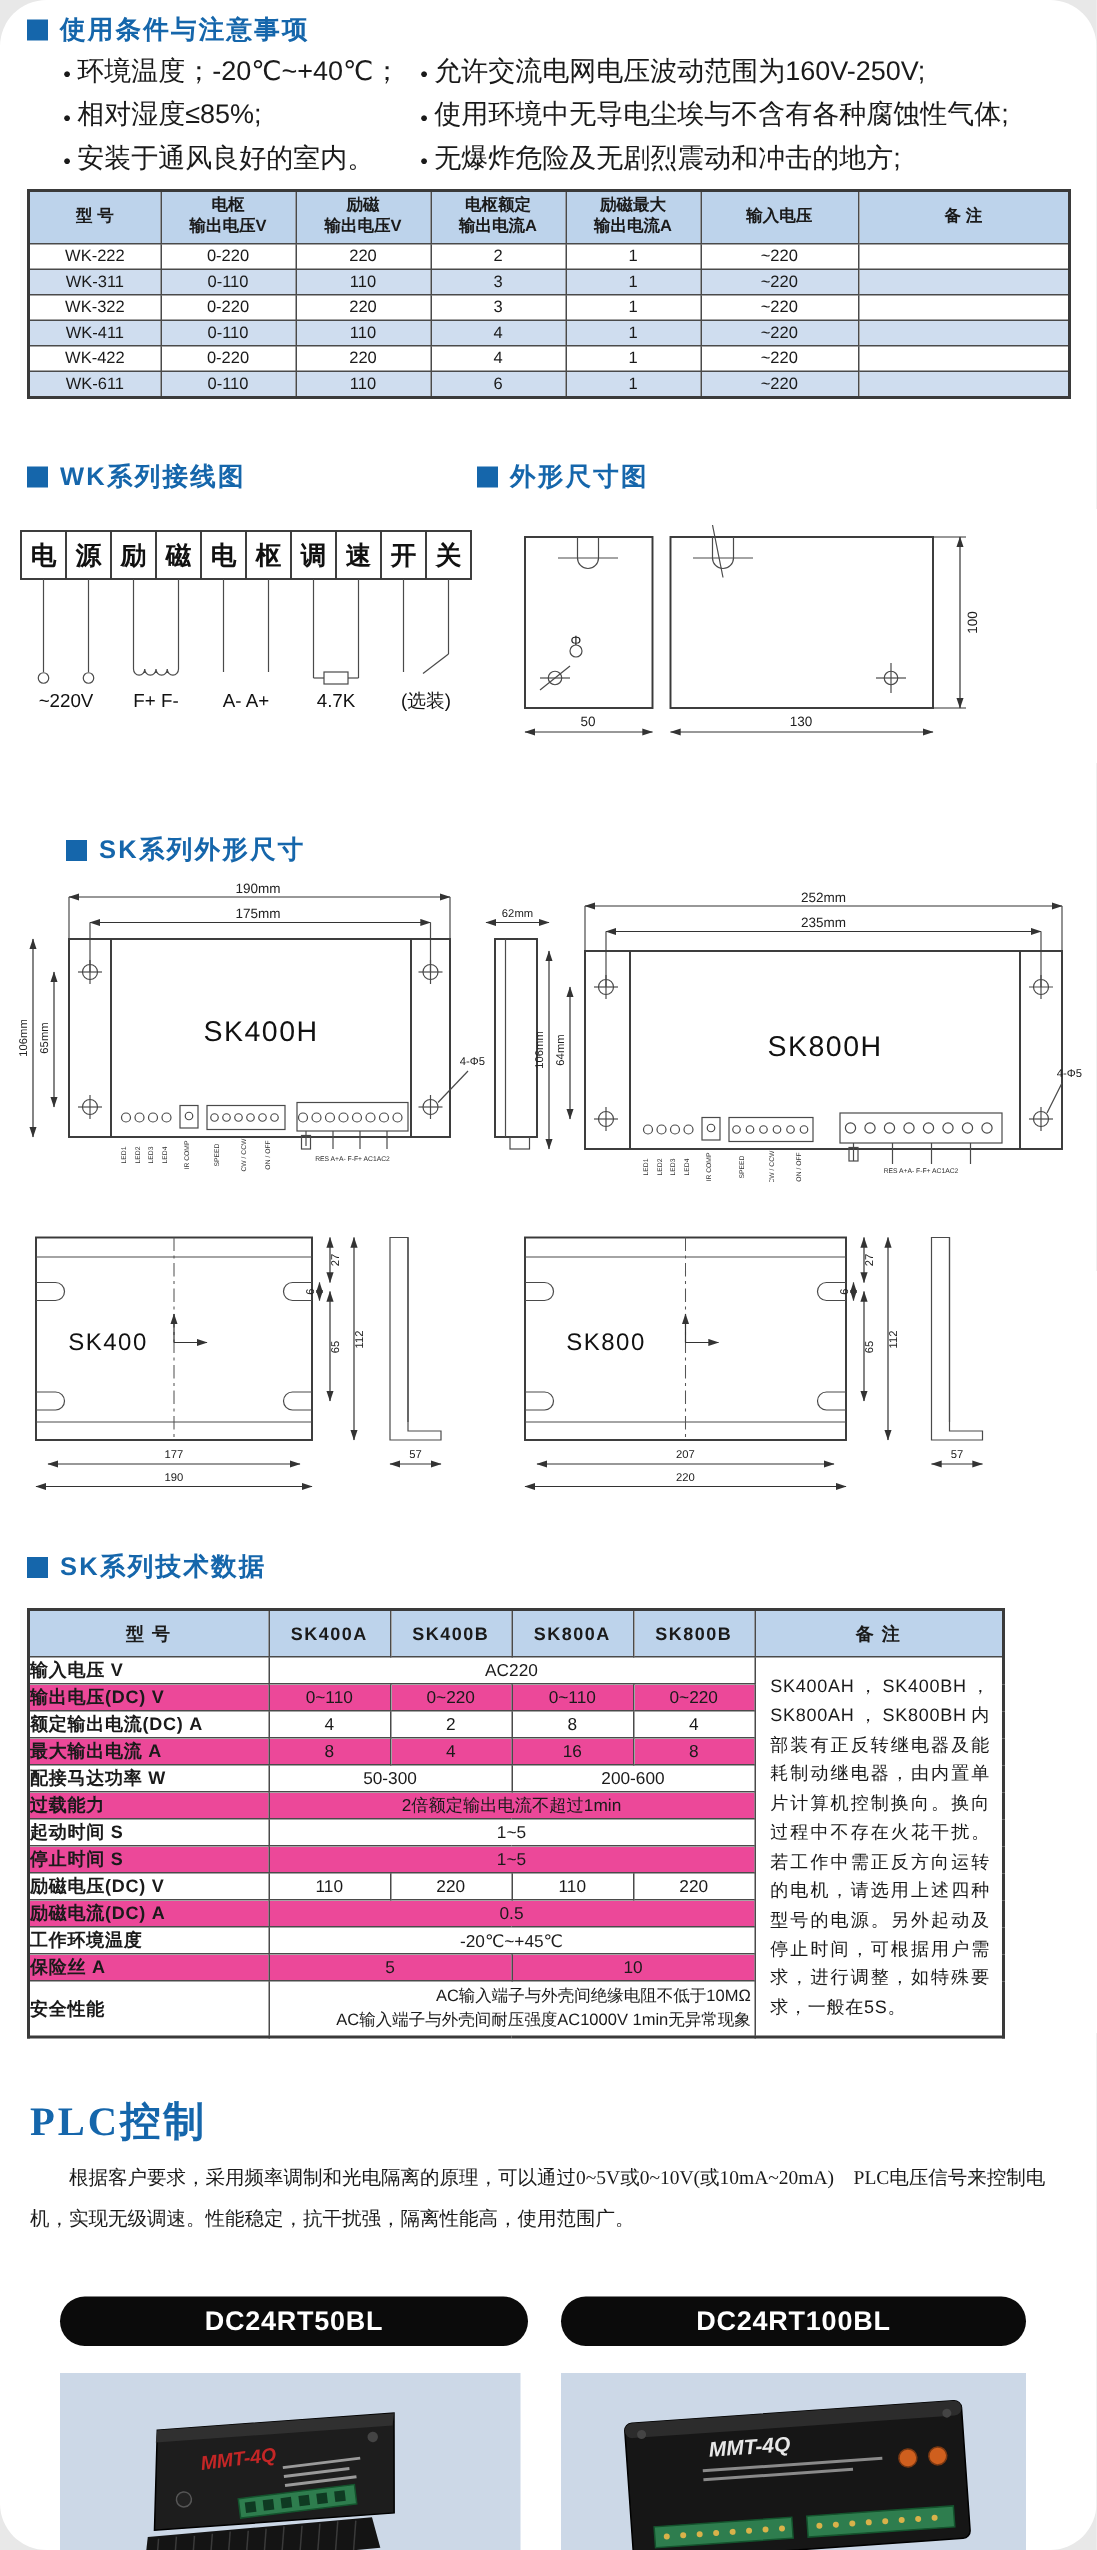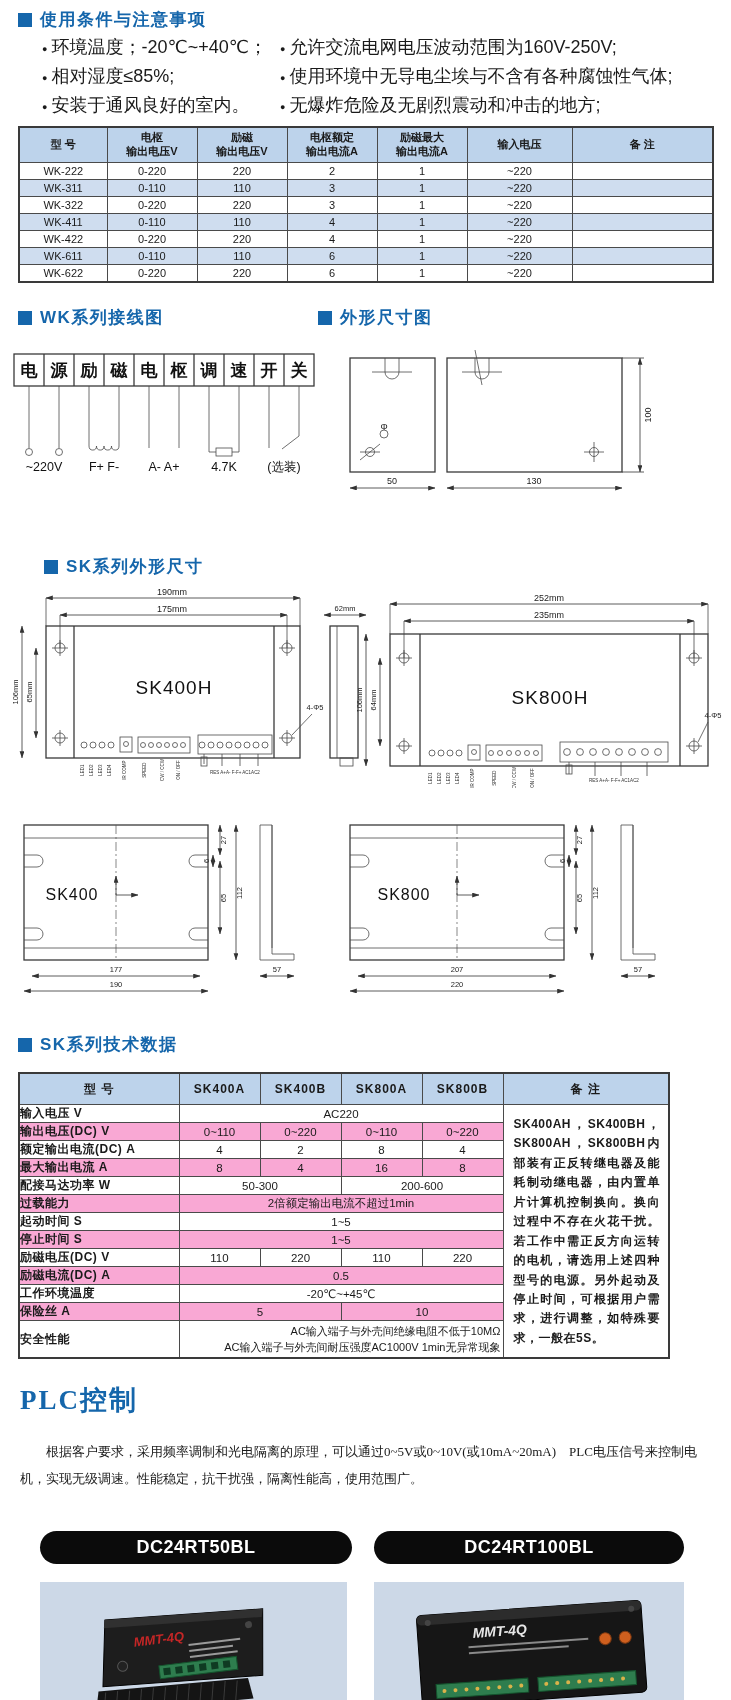--- a/index.html
+++ b/index.html
@@ -1,58 +1,58 @@
 <!DOCTYPE html>
 <html><head>
 <meta charset="utf-8">
 <style>
   html,body{margin:0;padding:0;background:#e8e8e8;}
   .page{
     position:relative;width:731px;height:1700px;margin:0 auto;
     background:#ffffff;overflow:hidden;
-    font-family:"Liberation Sans","DejaVu Sans",sans-serif;color:#1a1a1a;
+    font-family:"Liberation Sans","DejaVu Sans",sans-serif;color:#1a1a1a;border-radius:31px;
   }
   .abs{position:absolute;}
   
   .sec-title{position:absolute;display:flex;align-items:center;gap:8px;}
   .sec-title .sq{width:14px;height:14px;background:#1566ab;display:inline-block;}
   .sec-title .sec-text{color:#1566ab;font-size:17px;font-weight:bold;letter-spacing:1.5px;}
   
   .bullets{position:absolute;font-size:18px;line-height:27px;}
   .bullets .b::before{content:"●";font-size:9px;margin-right:4px;vertical-align:1px;}
   
   table.spec{position:absolute;border-collapse:collapse;table-layout:fixed;background:#fff;}
   table.spec th,table.spec td{border:1px solid #4a4a4a;text-align:center;padding:0 2px;overflow:hidden;}
   table.spec{border:2px solid #3a3a3a;}
   table.wk th{height:34px;background:#bdd3eb;font-size:11px;font-weight:bold;white-space:pre-line;line-height:1.25;}
   table.wk td{height:16px;font-size:11px;}
   table.wk tbody tr:nth-child(even) td{background:#cfddef;}
   table.sk th{height:30px;background:#bdd3eb;font-size:12px;font-weight:bold;letter-spacing:1px;}
   table.sk td{height:17px;font-size:11.5px;}
   table.sk td.lbl{text-align:left;padding-left:0;font-weight:bold;font-size:12px;letter-spacing:0.5px;}
-  table.sk tr.s td{background:#f9a8d4;}
+  table.sk tr.s td{background:#ec4899;}
   table.sk td.rmk{background:#fff;vertical-align:top;text-align:justify;padding:10px 8px 4px 10px;
-    font-size:12px;line-height:1.62;font-weight:bold;letter-spacing:0.5px;}
+    font-size:12px;line-height:1.62;font-weight:normal;letter-spacing:0.5px;}
   table.sk td.safety-val{white-space:pre-line;text-align:right;padding-left:10px;font-size:11px;line-height:1.5;}
   table.sk td.tall{height:36px;}
   
   .ln{stroke:#3a3a3a;stroke-width:1.3;fill:none;}
   .lt{stroke:#4a4a4a;stroke-width:0.8;fill:none;}
   .dim{stroke:#333;stroke-width:0.8;fill:none;}
   .cl{stroke:#555;stroke-width:0.7;fill:none;stroke-dasharray:9 3 2 3;}
   .dt{font-size:9px;fill:#222;text-anchor:middle;}
   .dts{font-size:7.5px;fill:#222;text-anchor:middle;}
   .tiny{font-size:4.5px;fill:#333;text-anchor:middle;}
   .big{font-size:19px;fill:#111;text-anchor:middle;letter-spacing:1px;}
   .big2{font-size:16px;fill:#111;text-anchor:middle;letter-spacing:1px;}
   .tch{font-size:17px;font-weight:bold;fill:#111;text-anchor:middle;}
   .wlb{font-size:12.5px;fill:#111;text-anchor:middle;}
   
   .plc-title{position:absolute;color:#1566ab;font-size:27px;font-weight:bold;letter-spacing:2px;
-    font-family:"Liberation Serif","DejaVu Serif",serif;}
+    font-family:"Liberation Serif","DejaVu Serif",serif;margin-top:14px;}
   .plc-par{position:absolute;width:694px;font-size:13px;line-height:27px;text-indent:2em;white-space:pre-wrap;font-family:Liberation Serif, serif;}
   .pill{position:absolute;height:33px;background:#0b0b0b;border-radius:17px;color:#fff;
     display:flex;align-items:center;justify-content:center;font-size:18px;font-weight:bold;letter-spacing:0.5px;}
   .photo{position:absolute;background:#ccd8e7;}
 </style>
 </head>
 <body>
 
 <div class="page">
 
@@ -147,29 +147,20 @@
           <td>220</td>
           <td>4</td>
           <td>1</td>
           <td>~220</td>
           <td></td>
         </tr>
       <tr>
           <td>WK-611</td>
           <td>0-110</td>
           <td>110</td>
-          <td>6</td>
-          <td>1</td>
-          <td>~220</td>
-          <td></td>
-        </tr>
-      <tr>
-          <td>WK-622</td>
-          <td>0-220</td>
-          <td>220</td>
           <td>6</td>
           <td>1</td>
           <td>~220</td>
           <td></td>
         </tr>
     </tbody>
   </table>
 
   <div class="sec-title" style="left:18px;top:306px">
     <span class="sq"></span>

